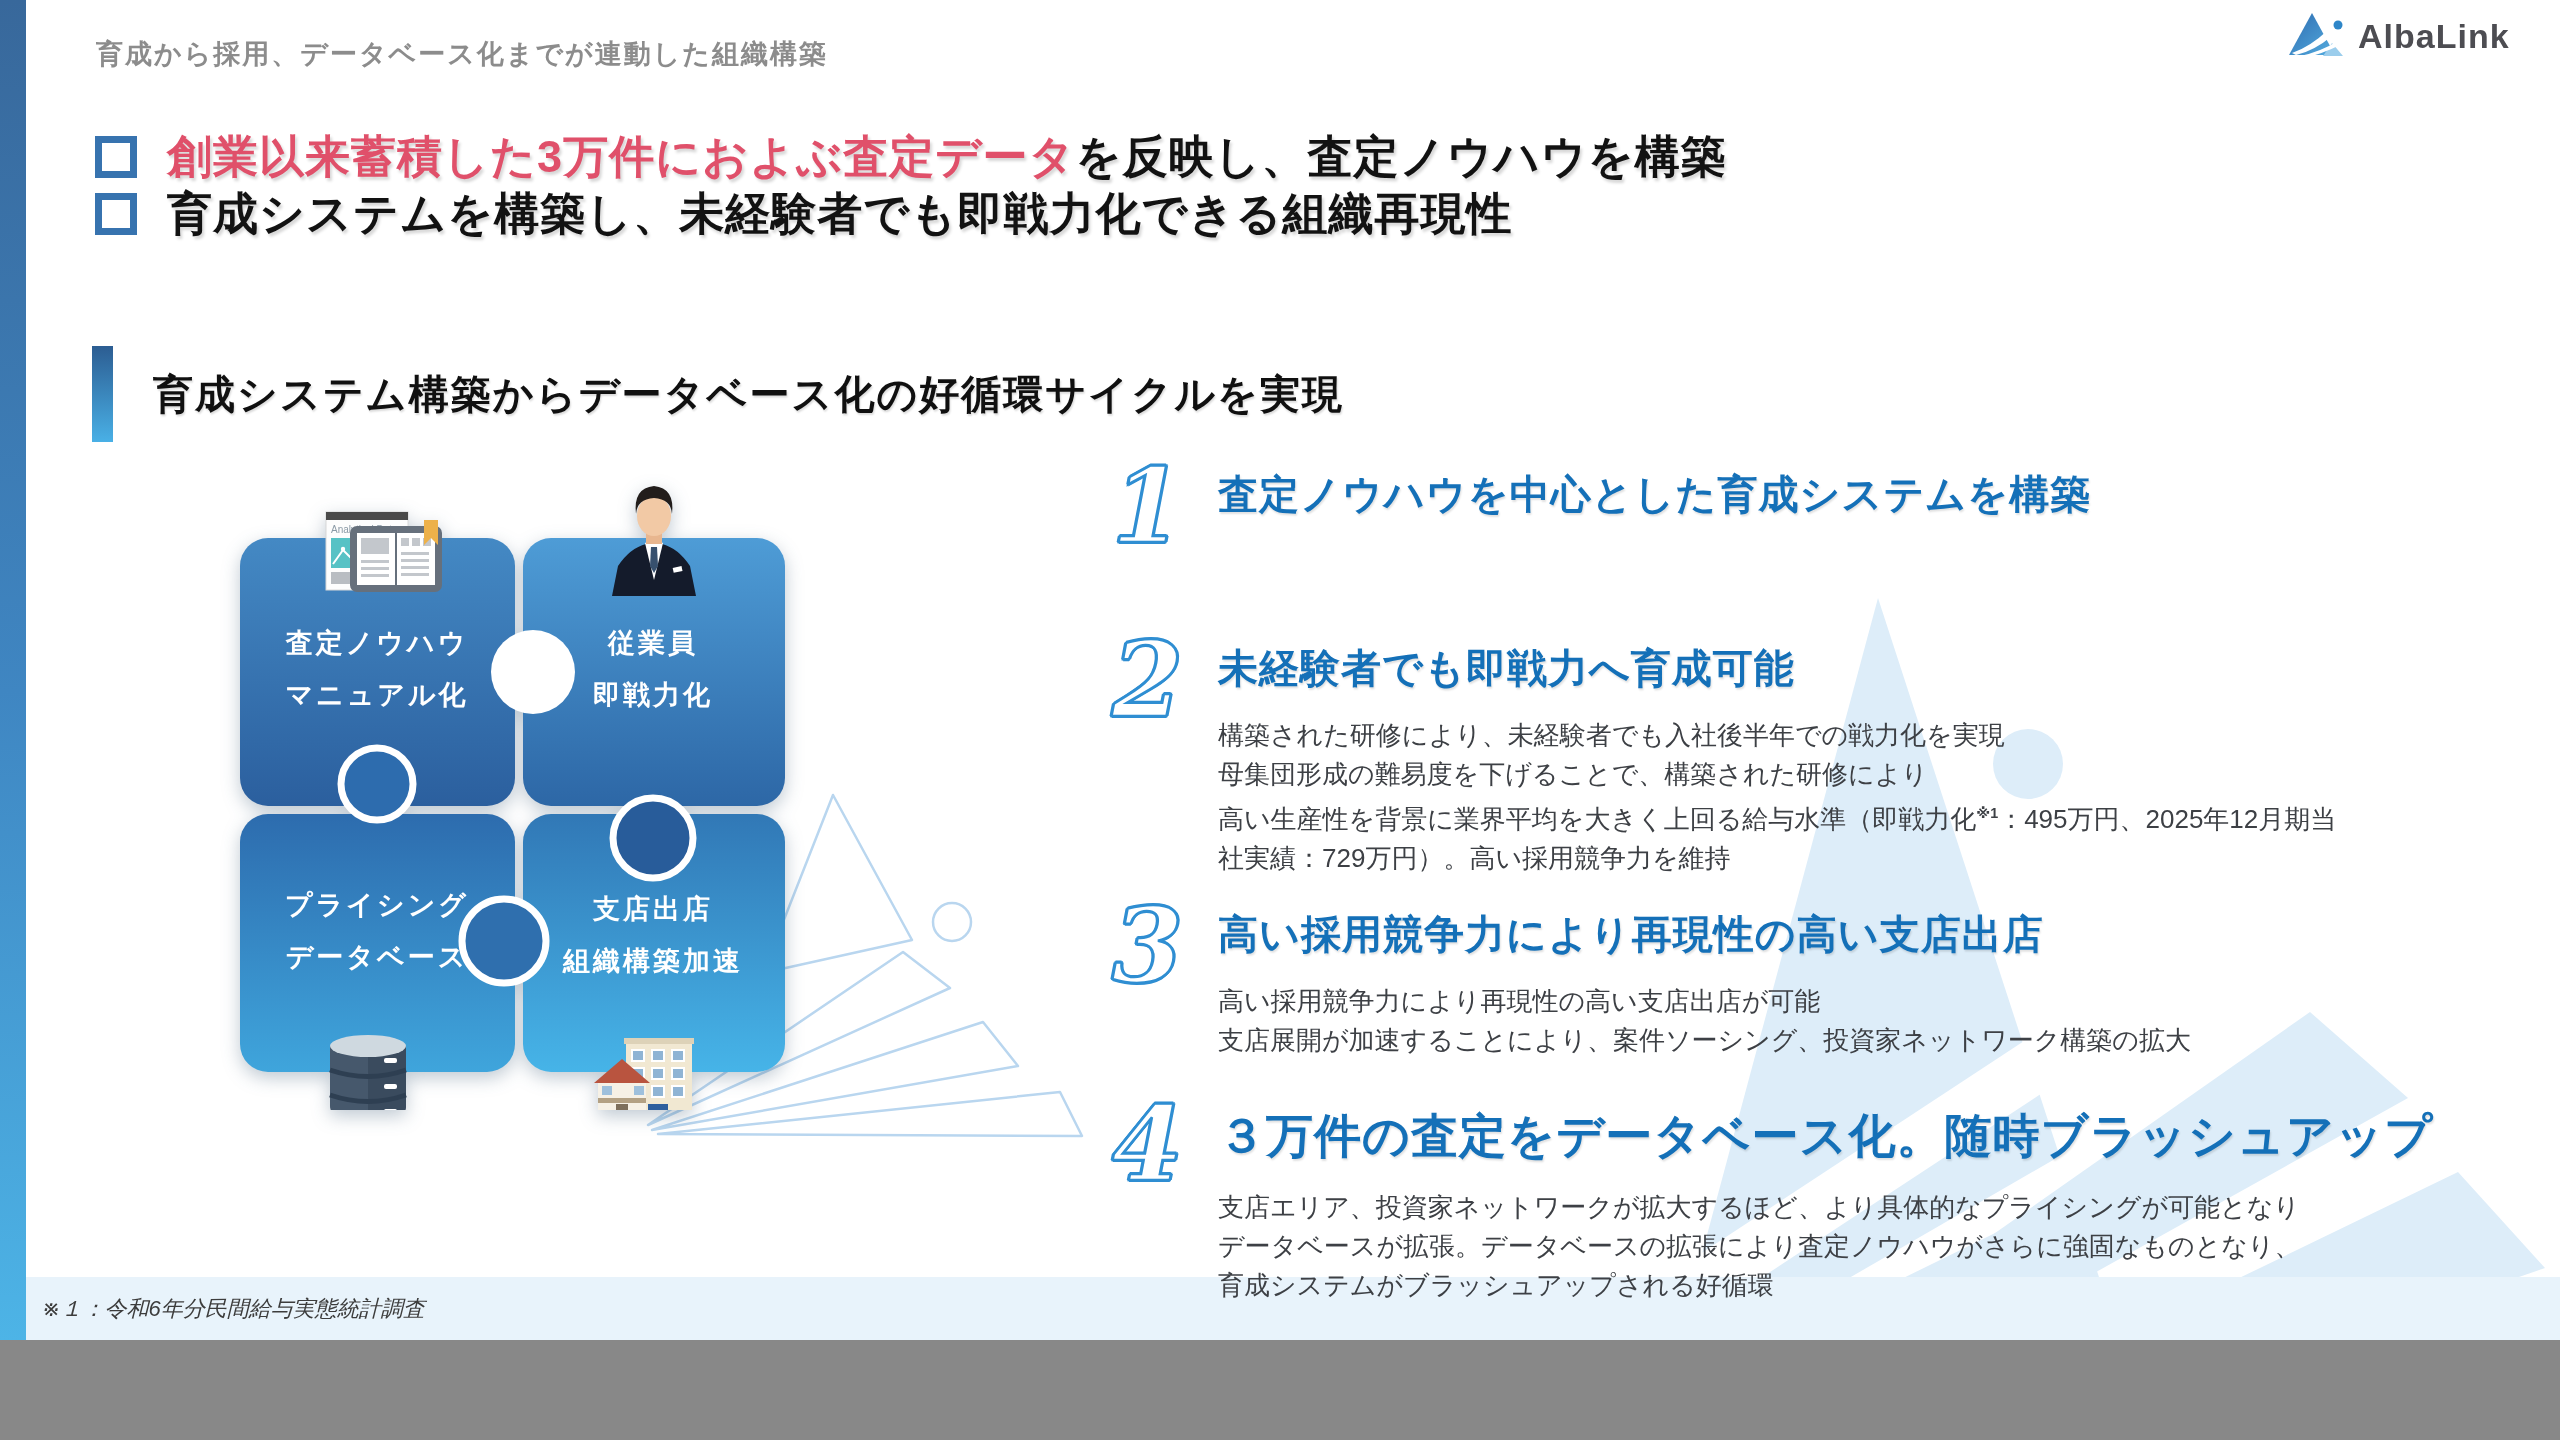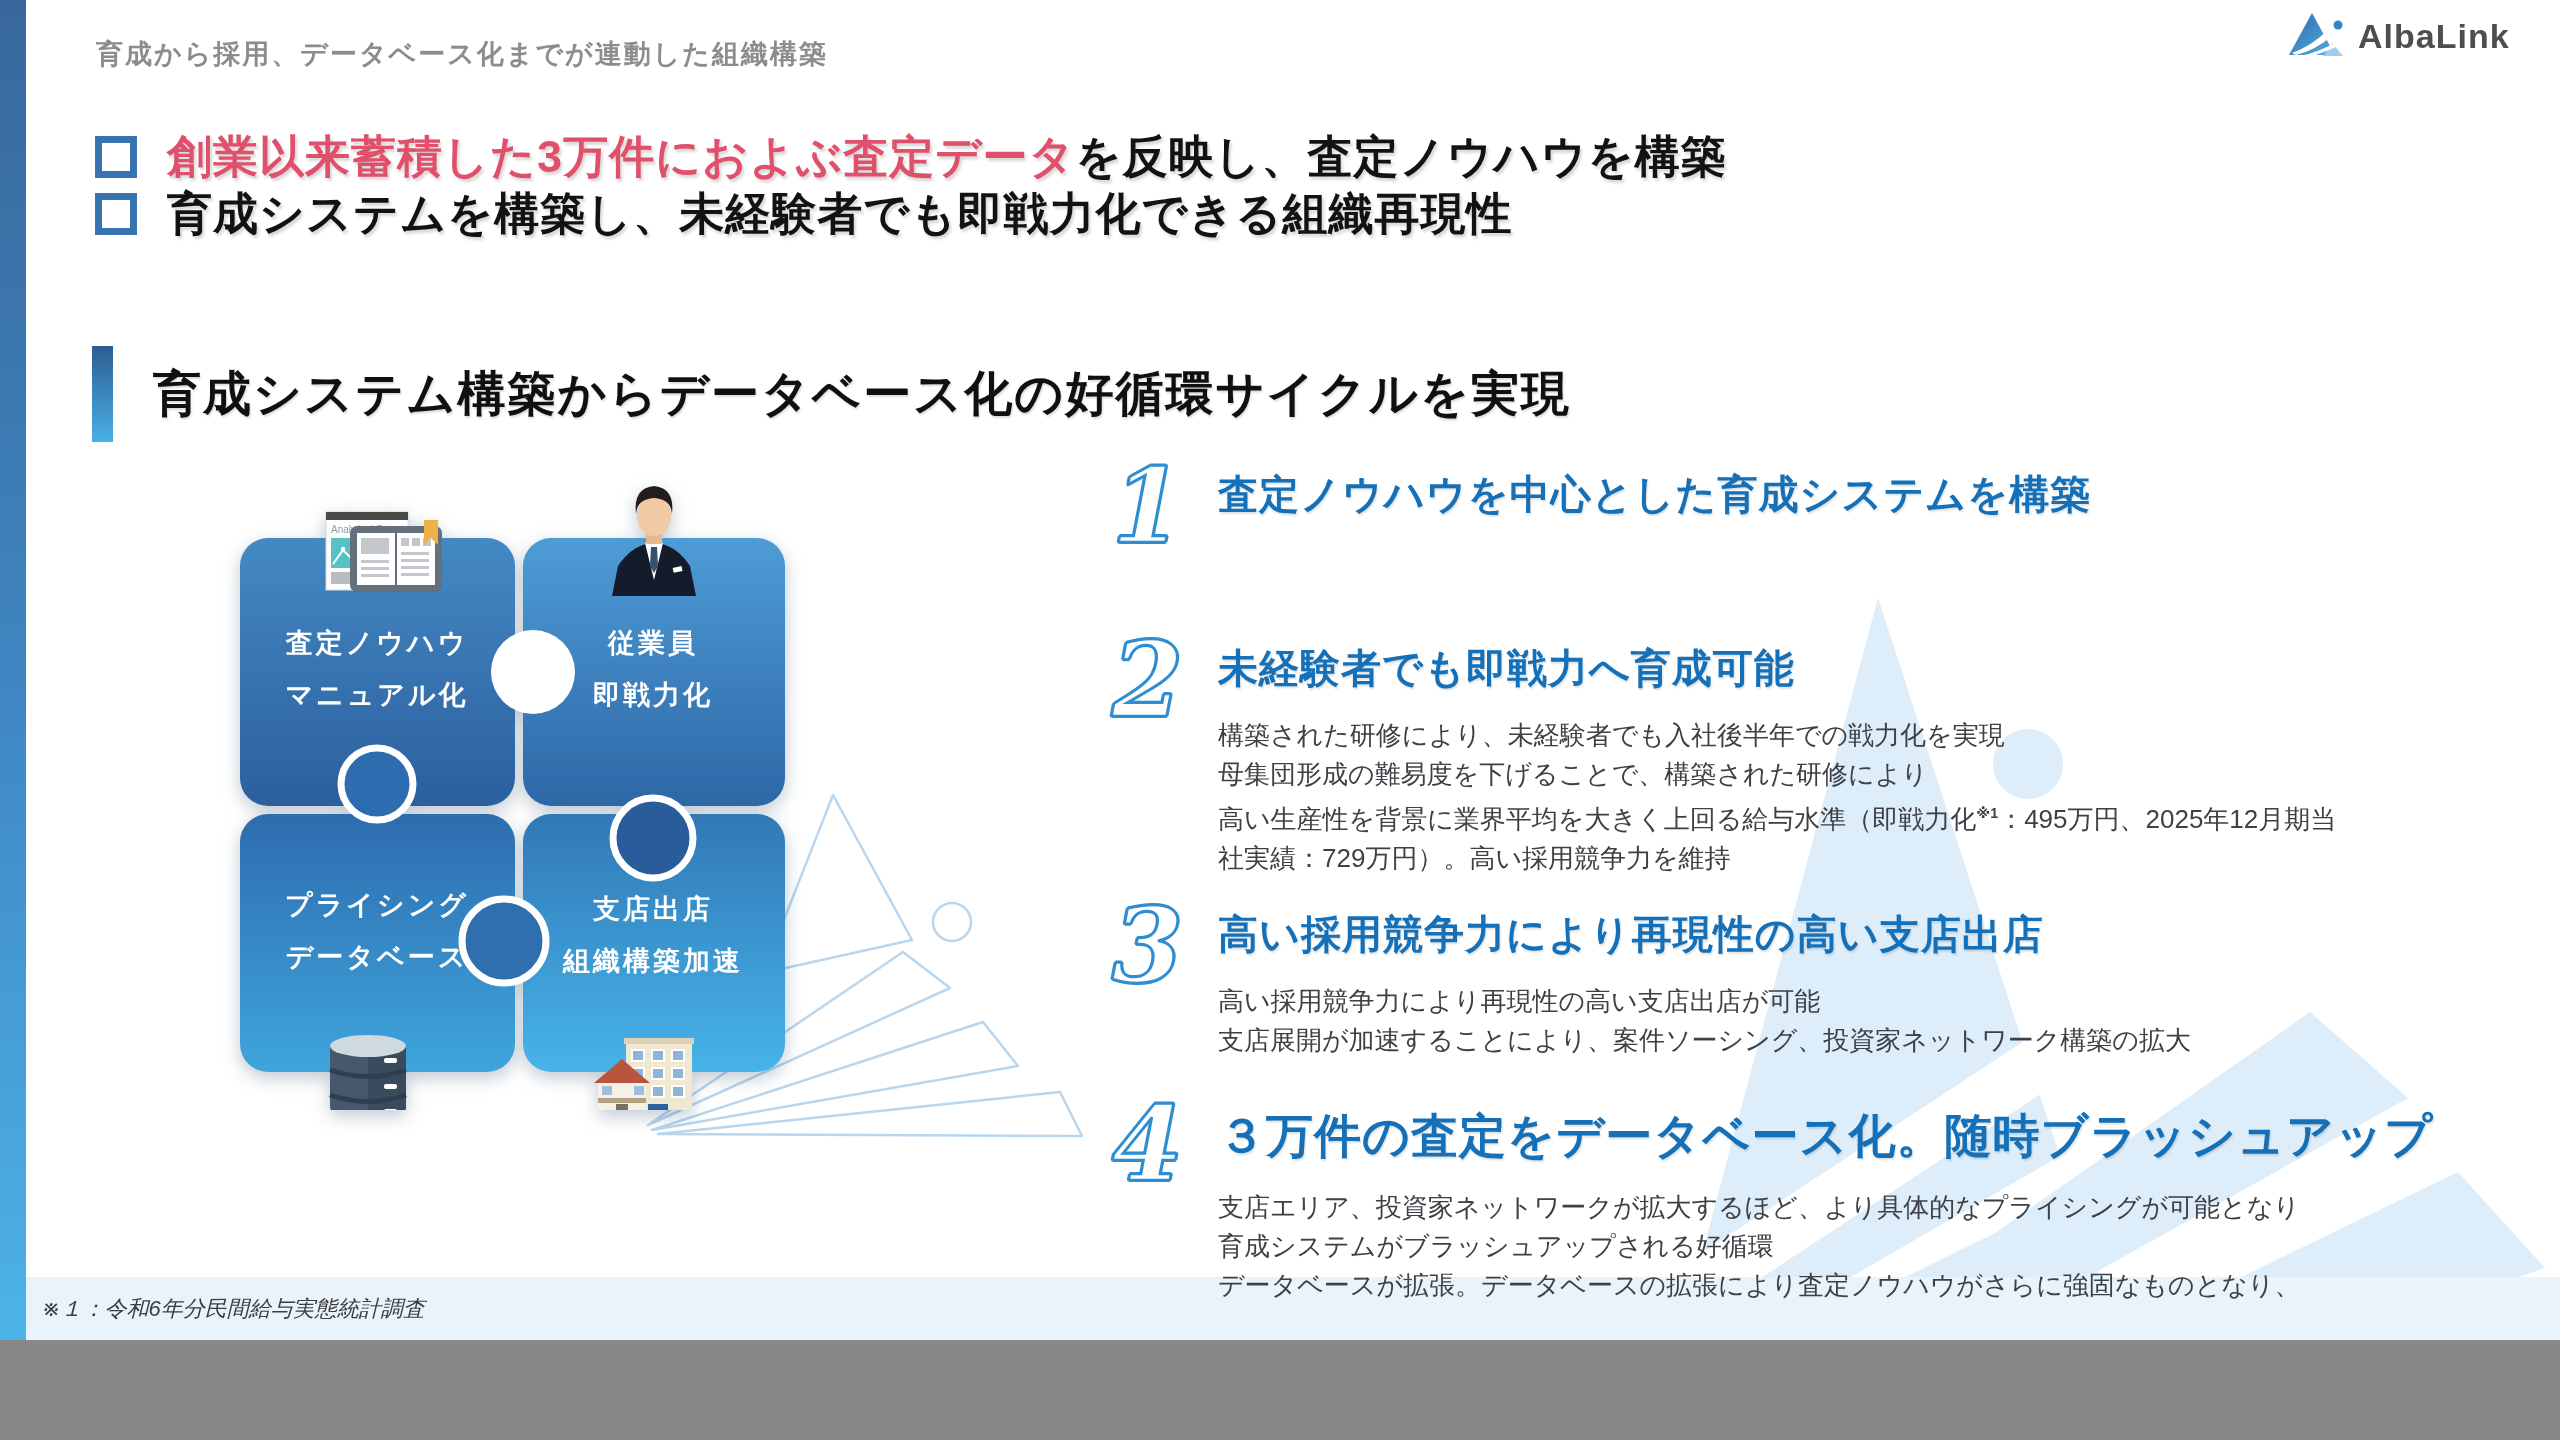--- a/index.html
+++ b/index.html
@@ -17,21 +17,21 @@
   .logo-text{margin-left:12px;font-size:34px;font-weight:700;color:#4d4d52;letter-spacing:1px;}
   .bullets{position:absolute;left:95px;top:128px;z-index:5;}
   .bullet-row{display:flex;align-items:center;height:57px;}
   .bullet-square{width:28px;height:28px;border:7px solid #3773af;margin-right:30px;flex:none;}
   .bullet-text{font-size:45px;font-weight:800;color:#121212;letter-spacing:1px;white-space:nowrap;
                text-shadow:2px 3px 3px rgba(0,0,0,0.16);}
   .bullet-text .hl{color:#e0506a;}
   .section-header{position:absolute;left:92px;top:346px;display:flex;align-items:center;z-index:5;}
   .accent-bar{width:21px;height:96px;background:linear-gradient(180deg,#2c5d92,#49b0e6);
               margin-right:40px;flex:none;}
-  .section-title{font-size:48px;font-weight:800;color:#101010;letter-spacing:2px;
+  .section-title{font-size:40px;font-weight:800;color:#101010;letter-spacing:2px;
                  text-shadow:1px 2px 2px rgba(0,0,0,0.14);}
   
   .puzzle{position:absolute;left:240px;top:470px;z-index:5;
           filter:drop-shadow(0 6px 9px rgba(25,60,95,0.28));}
   .puzzle text{font-size:27px;font-weight:700;fill:#ffffff;letter-spacing:3px;text-anchor:middle;
                font-family:"Liberation Sans","DejaVu Sans",sans-serif;}
   
   .step{position:absolute;left:1112px;display:flex;z-index:5;}
   .step-number{width:92px;flex:none;font-family:"DejaVu Serif","Liberation Serif",serif;
                font-style:italic;font-weight:700;font-size:102px;line-height:0.95;color:#ffffff;
@@ -253,22 +253,22 @@
       </div>
     </div>
   </div>
 
   <div class="step s4" style="top:1096px;">
     <div class="step-number">4</div>
     <div class="step-content">
       <div class="step-title">３万件の査定をデータベース化。随時ブラッシュアップ</div>
       <div class="step-body">
         <div>支店エリア、投資家ネットワークが拡大するほど、より具体的なプライシングが可能となり</div>
+        <div>データベースが拡張。データベースの拡張により査定ノウハウがさらに強固なものとなり、</div>
         <div>育成システムがブラッシュアップされる好循環</div>
-        <div>データベースが拡張。データベースの拡張により査定ノウハウがさらに強固なものとなり、</div>
       </div>
     </div>
   </div>
 
   <div class="footnote">※１：令和6年分民間給与実態統計調査</div>
   <div class="page-number">38</div>
 
 </div>
 
 </body></html>

